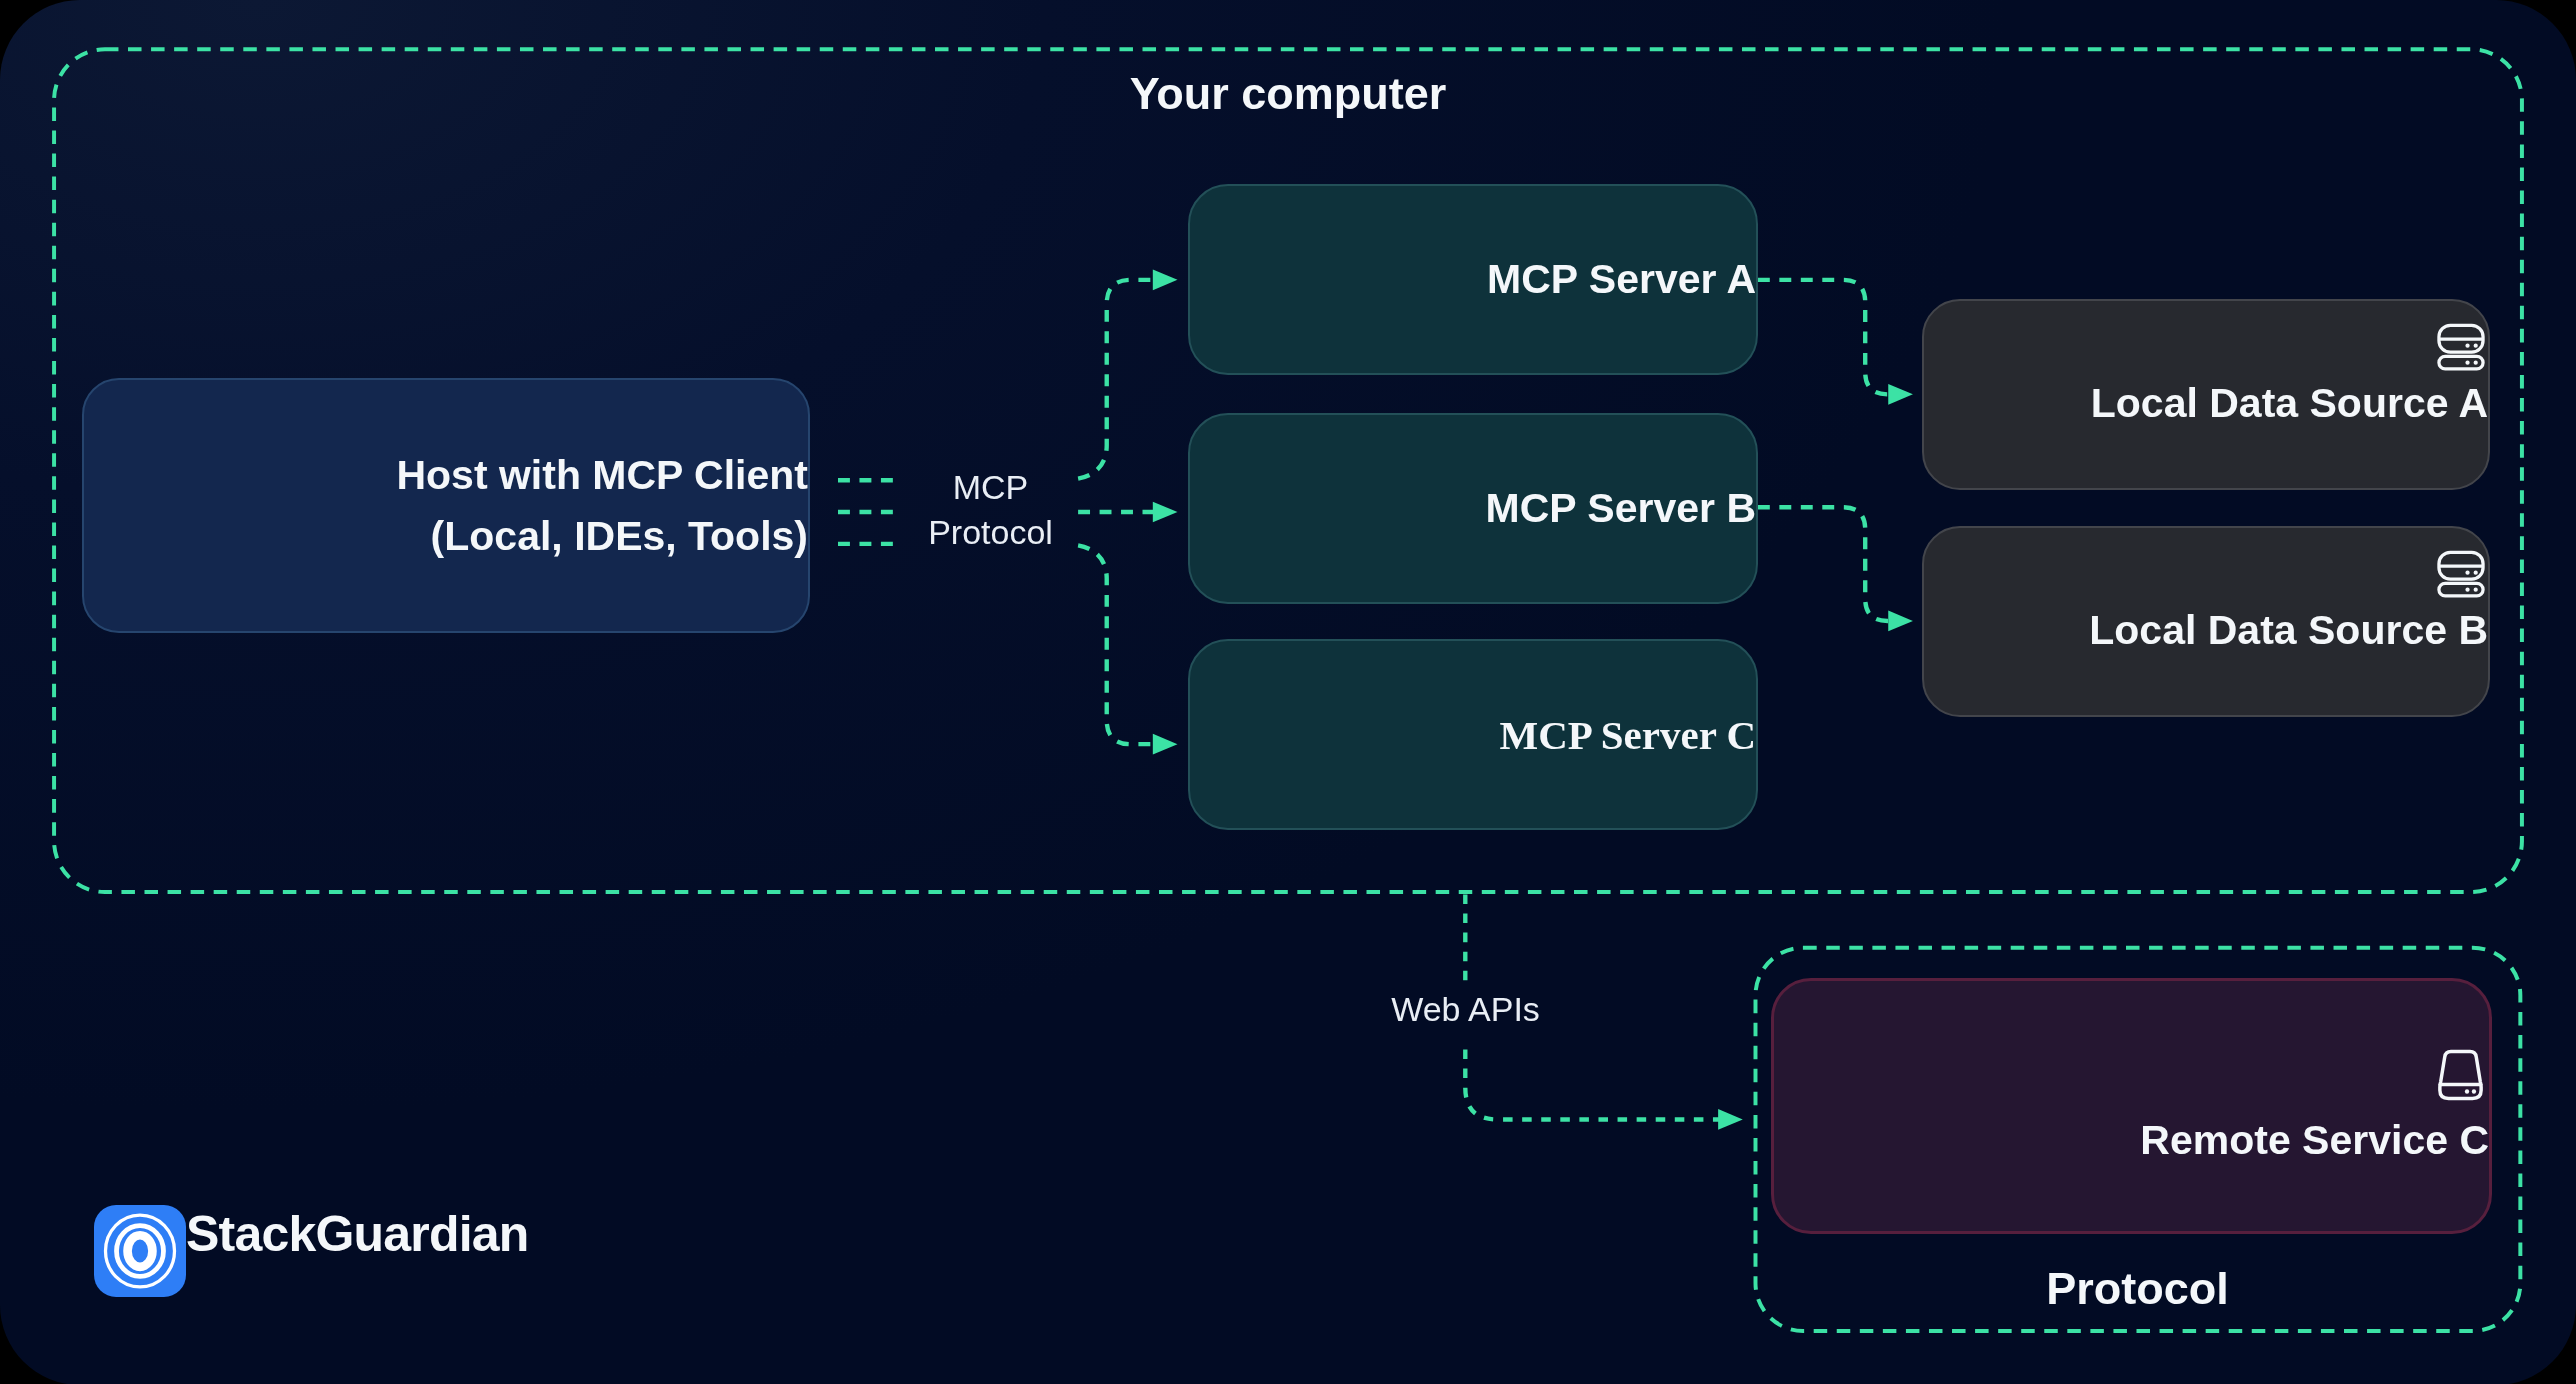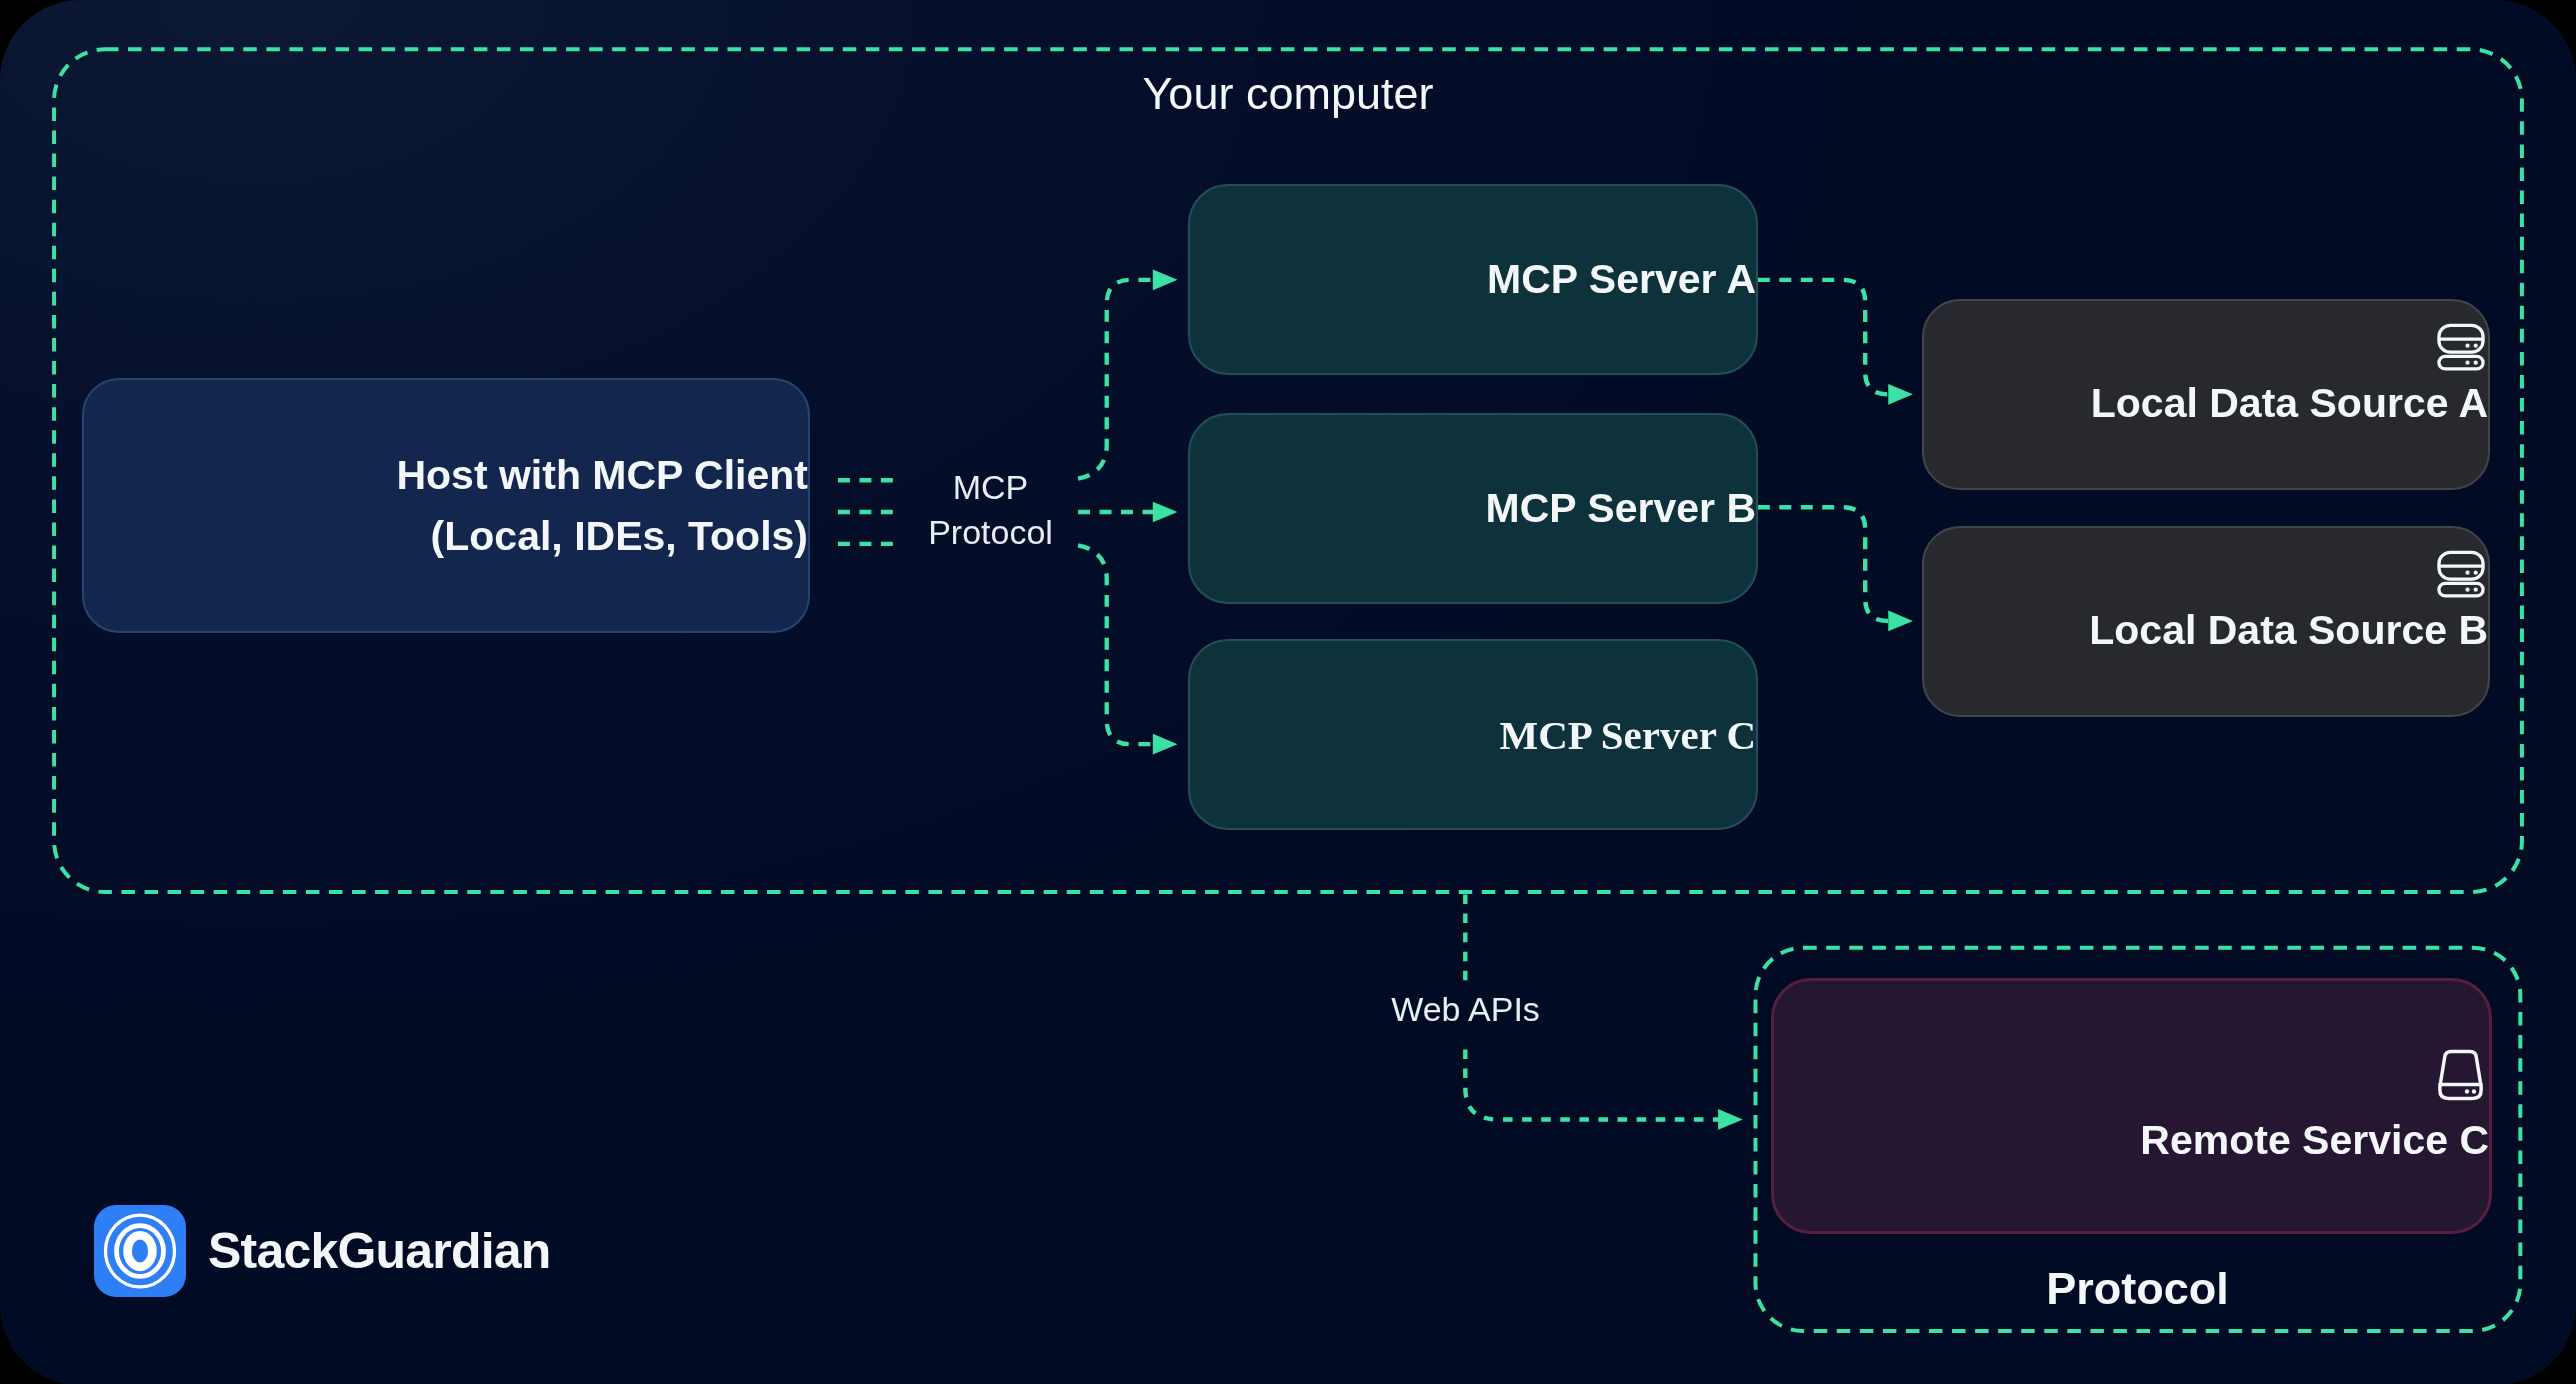--- a/index.html
+++ b/index.html
@@ -20,21 +20,21 @@
     font-family:"Liberation Sans","DejaVu Sans",sans-serif;
   }
   .canvas{
     position:absolute;inset:0;border-radius:80px;overflow:hidden;
     background:radial-gradient(1749px 1113px at 10% 0%, #0c1834 0%, #050f2b 45%, #020b24 100%);
   }
   svg.wires{position:absolute;left:0;top:0;width:2576px;height:1385px;}
   .abs{position:absolute;}
   .frame-label{
     left:54px;top:68px;width:2468px;text-align:center;
-    font-size:45px;font-weight:400;color:var(--text-bright);
+    font-size:45px;font-weight:700;color:var(--text-bright);
   }
   .node{
     display:flex;flex-direction:column;align-items:flex-end;justify-content:center;
     color:var(--text-bright);font-weight:700;text-align:center;
   }
   .host-box{
     left:82px;top:378px;width:728px;height:255px;border-radius:37px;
     background:var(--host-fill);border:2.4px solid var(--host-border);
     font-size:41px;line-height:61px;
   }
@@ -58,21 +58,21 @@
   .soft-label{
     color:var(--text-soft);font-size:34px;font-weight:400;text-align:center;line-height:45px;
   }
   .protocol-label{left:875px;top:465px;width:231px;}
   .webapis-label{left:1346px;top:987px;width:239px;}
   .internet-label{
     left:1755px;top:1263px;width:765px;text-align:center;
     font-size:45px;font-weight:700;color:var(--text-bright);
   }
   .brand{
-    left:94px;top:1205px;display:flex;align-items:center;gap:22px;
+    left:94px;top:1205px;display:flex;align-items:flex-start;
   }
   .brand-name{
     color:var(--text-bright);font-size:50px;font-weight:700;letter-spacing:-0.8px;
   }
   .icon{display:block;}
 </style>
 </head>
 <body>
 
 <div class="canvas">

